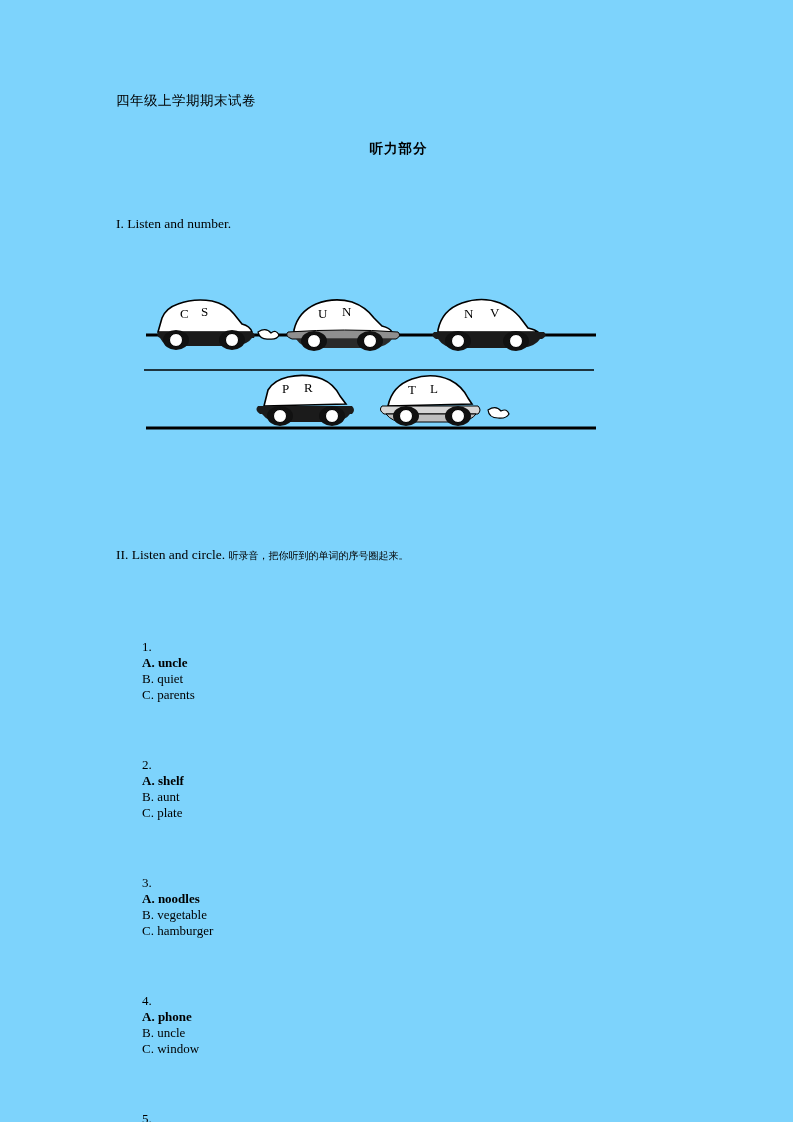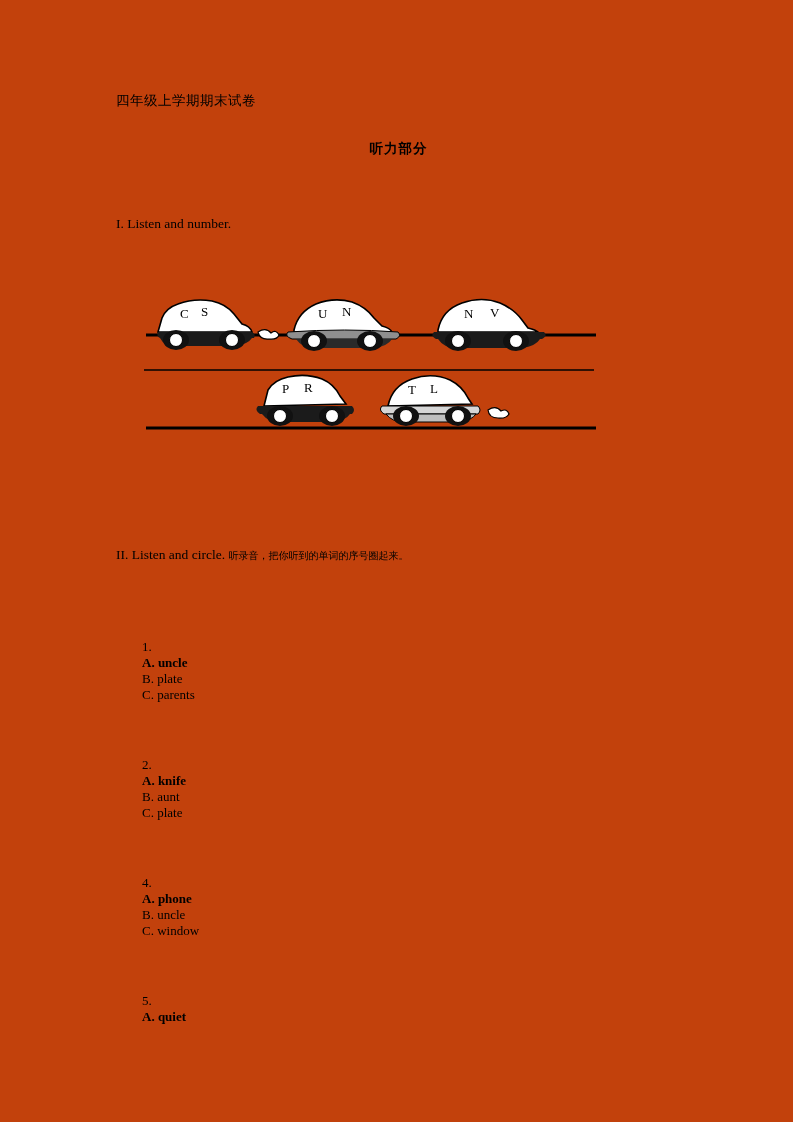--- a/index.html
+++ b/index.html
@@ -8,21 +8,21 @@
     background: #ffffff;
   }
   body {
     font-family: "Liberation Serif", serif;
     color: #000000;
   }
   .page {
     width: 793px;
     height: 1122px;
     position: relative;
-    background: #c2410c;
+    background: #7dd3fc;
     box-sizing: border-box;
     overflow: hidden;
   }
   .content {
     position: absolute;
     left: 116px;
     top: 92px;
     width: 565px;
   }
   .doc-title {
@@ -161,28 +161,34 @@
       <span>II. Listen and circle.</span>
       <span class="cn">听录音，把你听到的单词的序号圈起来。</span>
     </div>
 
     <div class="spacer-b"></div>
 
     <div class="choices">
       <div class="choice-row">
         <span class="num">1.</span>
         <span class="opt opt-a">A. uncle</span>
-        <span class="opt opt-b">B. plate</span>
+        <span class="opt opt-b">B. quiet</span>
         <span class="opt">C. parents</span>
       </div>
       <div class="choice-row">
         <span class="num">2.</span>
-        <span class="opt opt-a">A. knife</span>
+        <span class="opt opt-a">A. shelf</span>
         <span class="opt opt-b">B. aunt</span>
         <span class="opt">C. plate</span>
+      </div>
+      <div class="choice-row">
+        <span class="num">3.</span>
+        <span class="opt opt-a">A. noodles</span>
+        <span class="opt opt-b">B. vegetable</span>
+        <span class="opt">C. hamburger</span>
       </div>
       <div class="choice-row">
         <span class="num">4.</span>
         <span class="opt opt-a">A. phone</span>
         <span class="opt opt-b">B. uncle</span>
         <span class="opt">C. window</span>
       </div>
       <div class="choice-row">
         <span class="num">5.</span>
         <span class="opt opt-a">A. quiet</span>

